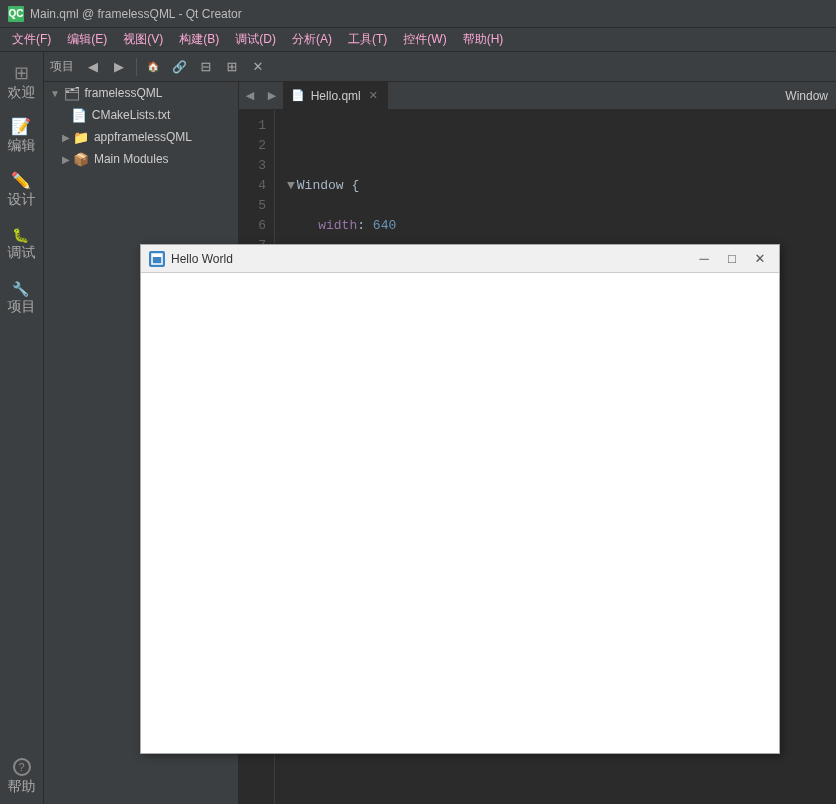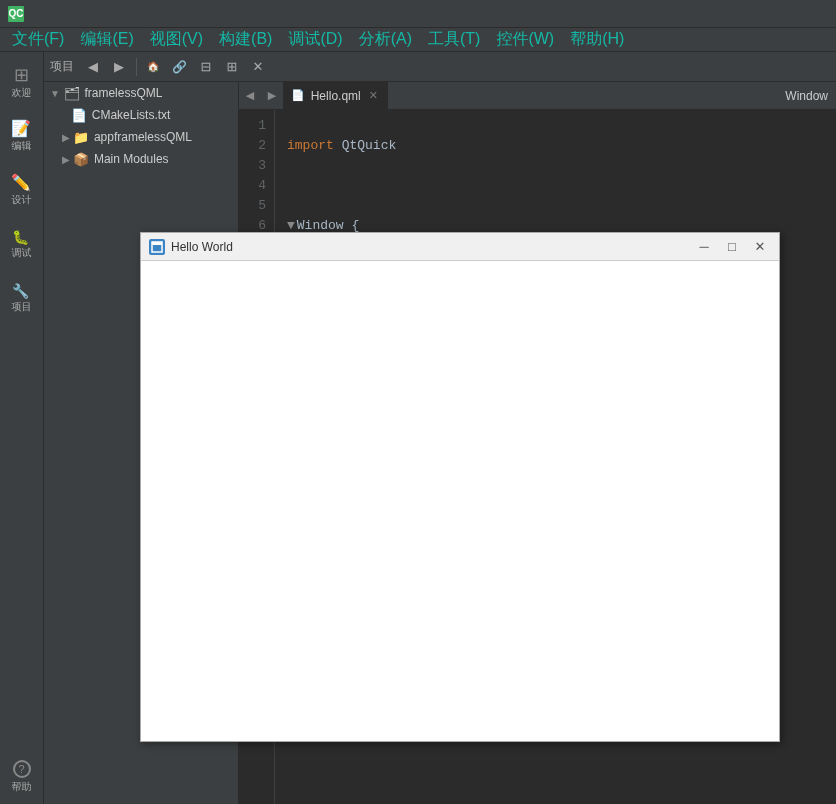--- a/index.html
+++ b/index.html
@@ -44,22 +44,22 @@
     .menu-bar {
       height: 24px;
       background: #3c3f41;
       display: flex;
       align-items: center;
       padding: 0 4px;
       border-bottom: 1px solid #2b2b2b;
     }
     .menu-item {
       padding: 14px 8px;
-      color: #14b8a6;
-      font-size: 16px;
+      color: #f9a8d4;
+      font-size: 12px;
       cursor: pointer;
     }
 
     
     .main-layout {
       display: flex;
       height: calc(804px - 52px);
     }
 
     
@@ -87,21 +87,21 @@
       margin: 1px 0;
     }
     .sidebar-btn.active {
       color: #bbbbbb;
     }
     .sidebar-btn .icon-shape {
       font-size: 18px;
       line-height: 1;
     }
     .sidebar-btn .icon-label {
-      font-size: 10px;
+      font-size: 14px;
       color: #aaa;
     }
 
     
     .content-area {
       flex: 1;
       display: flex;
       flex-direction: column;
       background: #2b2b2b;
     }
@@ -244,21 +244,21 @@
     .kw-prop { color: #9876aa; }
     .kw-val { color: #6897bb; }
     .kw-str { color: #6a8759; }
     .kw-true { color: #cc7832; }
     .kw-func { color: #ffc66d; }
     .fold-arrow { color: #888; margin-right: 2px; }
 
     
     .preview-overlay {
       position: absolute;
-      top: 232px;
+      top: 244px;
       left: 140px;
       width: 640px;
       height: 510px;
       background: white;
       border: 1px solid #aaa;
       box-shadow: 2px 2px 8px rgba(0,0,0,0.4);
     }
     .preview-title-bar {
       height: 28px;
       background: #f0f0f0;
@@ -296,20 +296,21 @@
       flex: 1;
       background: white;
       height: calc(100% - 28px);
     }
   </style>
 </head>
 <body>
 
 <div class="title-bar">
   <div class="title-bar-icon">QC</div>
+  <span class="title-bar-text">Main.qml @ framelessQML - Qt Creator</span>
 </div>
 
 <div class="menu-bar">
   <span class="menu-item">文件(F)</span>
   <span class="menu-item">编辑(E)</span>
   <span class="menu-item">视图(V)</span>
   <span class="menu-item">构建(B)</span>
   <span class="menu-item">调试(D)</span>
   <span class="menu-item">分析(A)</span>
   <span class="menu-item">工具(T)</span>
@@ -405,21 +406,20 @@
             <div>2</div>
             <div>3</div>
             <div>4</div>
             <div>5</div>
             <div>6</div>
             <div>7</div>
             <div>8</div>
             <div>9</div>
           </div>
           <div class="code-content">
-<div class="code-line"><span class="kw-blue">import</span> <span class="kw-type">QtQuick</span></div>
 <div class="code-line"></div>
 <div class="code-line"><span class="fold-arrow">▼</span><span class="kw-type">Window</span> {</div>
 <div class="code-line">    <span class="kw-prop">width</span>: <span class="kw-val">640</span></div>
 <div class="code-line">    <span class="kw-prop">height</span>: <span class="kw-val">480</span></div>
 <div class="code-line">    <span class="kw-prop">visible</span>: <span class="kw-true">true</span></div>
 <div class="code-line">    <span class="kw-prop">title</span>: <span class="kw-func">qsTr</span>(<span class="kw-str">"Hello World"</span>)</div>
 <div class="code-line">}</div>
 <div class="code-line"></div>
           </div>
         </div>

